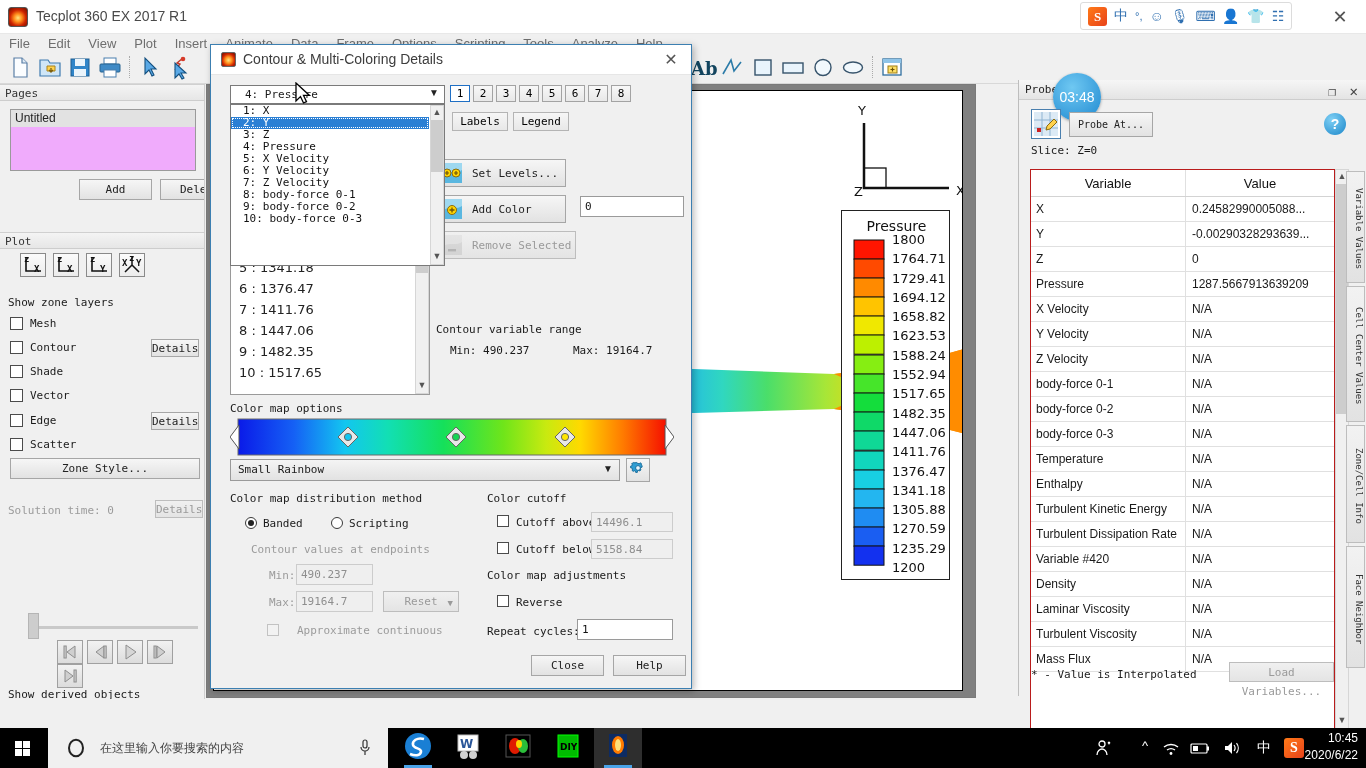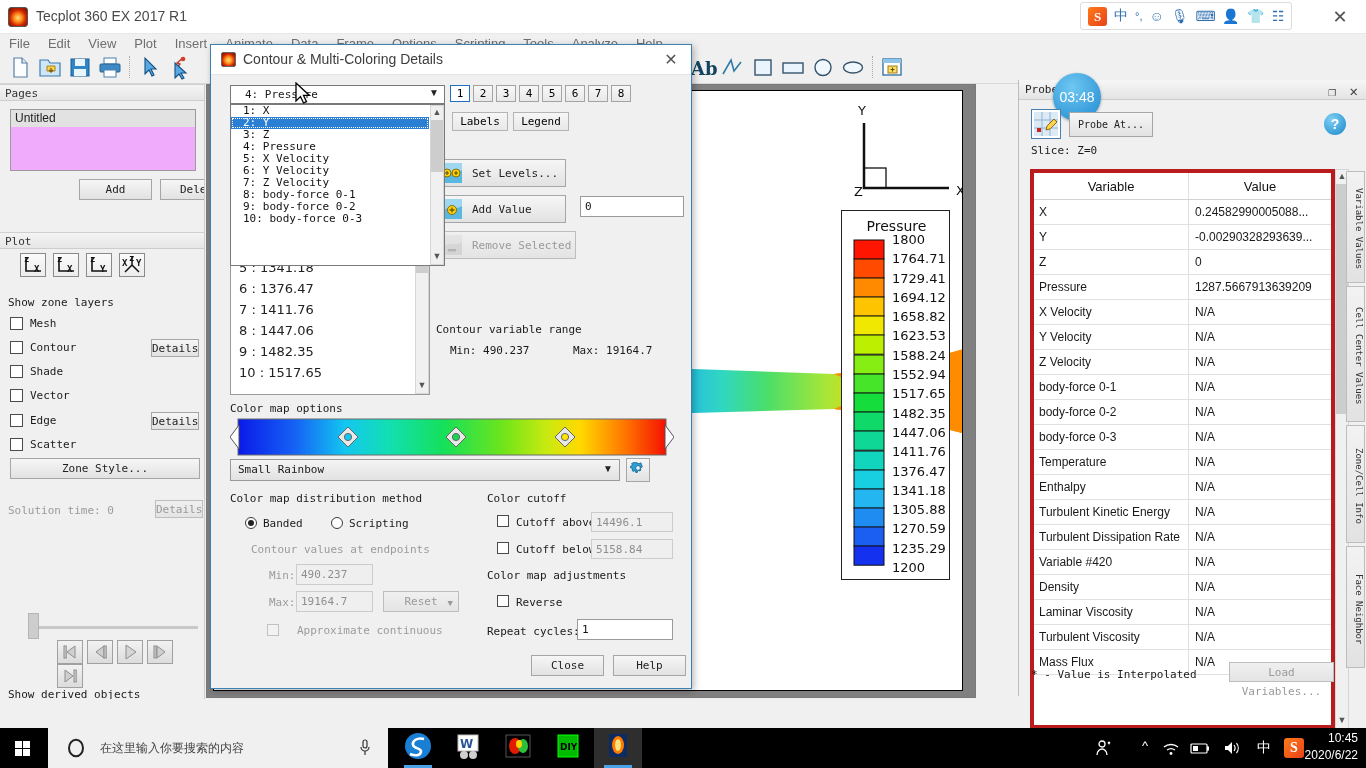--- a/index.html
+++ b/index.html
@@ -131,21 +131,21 @@
     position:absolute; left:1018px; top:80px; width:348px; height:616px;
     background:#f0f0f0; border-left:1px solid #bdbdbd;
   }
   #probe-title {
     height:20px; line-height:20px; padding-left:6px;
     background:linear-gradient(#f6f6f6,#e4e4e4); border-bottom:1px solid #cdcdcd;
     font-family:"DejaVu Sans Mono", monospace; font-size:11px; color:#222;
   }
   #probe-table {
     position:absolute; left:11px; top:89px; width:305px; height:560px;
-    border:4px solid #b91c1c; background:#fff; overflow:hidden;
+    border:1px solid #b91c1c; background:#fff; overflow:hidden;
   }
   .pt-row { height:25px; display:flex; border-bottom:1px solid #e0e0e0; }
   .pt-row .c1 { width:155px; padding-left:5px; line-height:25px; font-size:12px; color:#1a1a1a;
                 border-right:1px solid #e0e0e0; overflow:hidden; white-space:nowrap; }
   .pt-row .c2 { flex:1; padding-left:6px; line-height:25px; font-size:12px; color:#1a1a1a;
                 overflow:hidden; white-space:nowrap; }
   .pt-head { height:27px; background:#fff; border-bottom:1px solid #d3d3d3; display:flex; }
   .pt-head .c1 { width:155px; text-align:center; line-height:27px; font-size:13px; color:#111;
                  border-right:1px solid #e0e0e0; }
   .pt-head .c2 { flex:1; text-align:center; line-height:27px; font-size:13px; color:#111; }
@@ -717,21 +717,21 @@
     <svg width="21" height="20" viewBox="0 0 21 20">
         <rect x="0" y="0" width="21" height="20" fill="#9ed8f0"></rect>
         <path d="M0 14c6-9 14-2 21-7v13H0z" fill="#5ab7e0"></path>
         <circle cx="6" cy="10" r="4" fill="#ffd400" stroke="#8a6c11"></circle>
         <path d="M6 8v4M4 10h4" stroke="#6b5208" stroke-width="1.2"></path>
         <circle cx="15" cy="10" r="4" fill="#ffd400" stroke="#8a6c11"></circle>
         <path d="M15 8v4M13 10h4" stroke="#6b5208" stroke-width="1.2"></path>
       </svg>
   </div>
 
-  <div class="btn" style="position:absolute;left:225px;top:150px;width:130px;height:28px;line-height:27px;text-align:left;padding-left:35px;">Add Value</div>
+  <div class="btn" style="position:absolute;left:225px;top:150px;width:130px;height:28px;line-height:27px;text-align:left;padding-left:35px;">Add Color</div>
   <div style="position:absolute;left:230px;top:154px;width:21px;height:20px;">
     <svg width="21" height="20" viewBox="0 0 21 20">
         <rect x="0" y="0" width="21" height="20" fill="#9ed8f0"></rect>
         <path d="M0 14c6-9 14-2 21-7v13H0z" fill="#5ab7e0"></path>
         <circle cx="11" cy="11" r="4.5" fill="#ffd400" stroke="#8a6c11"></circle>
         <path d="M11 8.5v5M8.5 11h5" stroke="#6b5208" stroke-width="1.3"></path>
       </svg>
   </div>
   <input class="tfield" style="position: absolute; left: 369px; top: 151px; width: 104px; height: 21px;" value="0">
 

